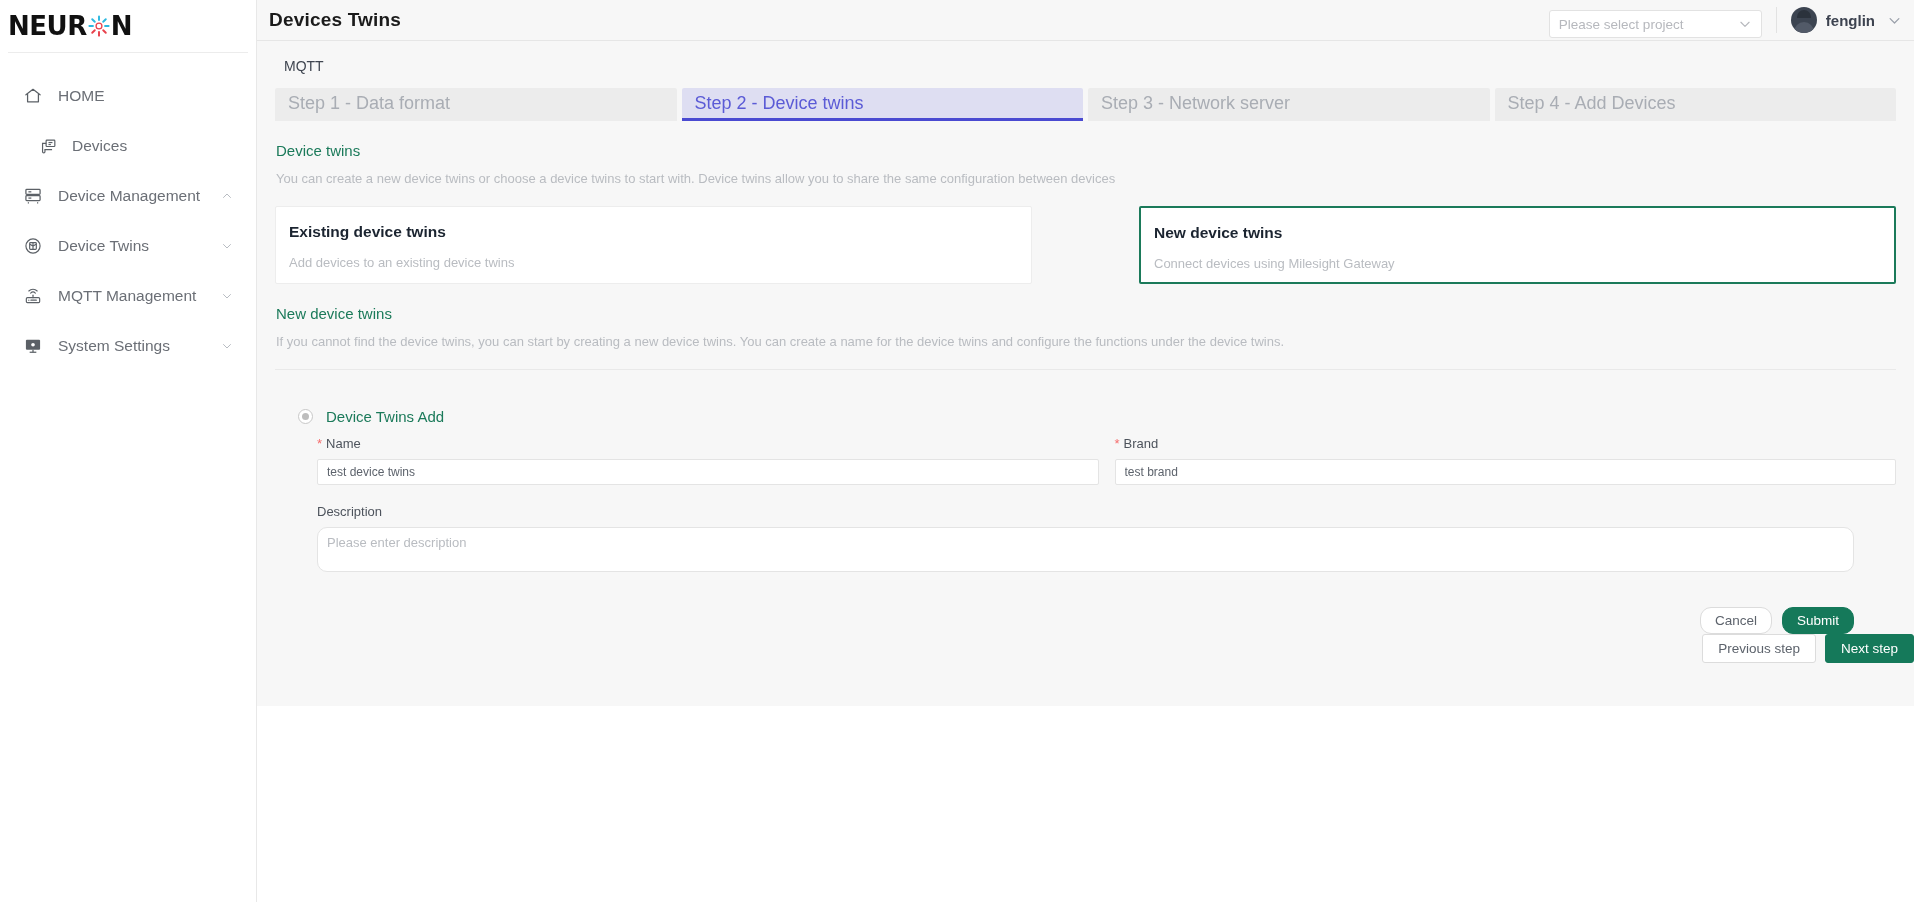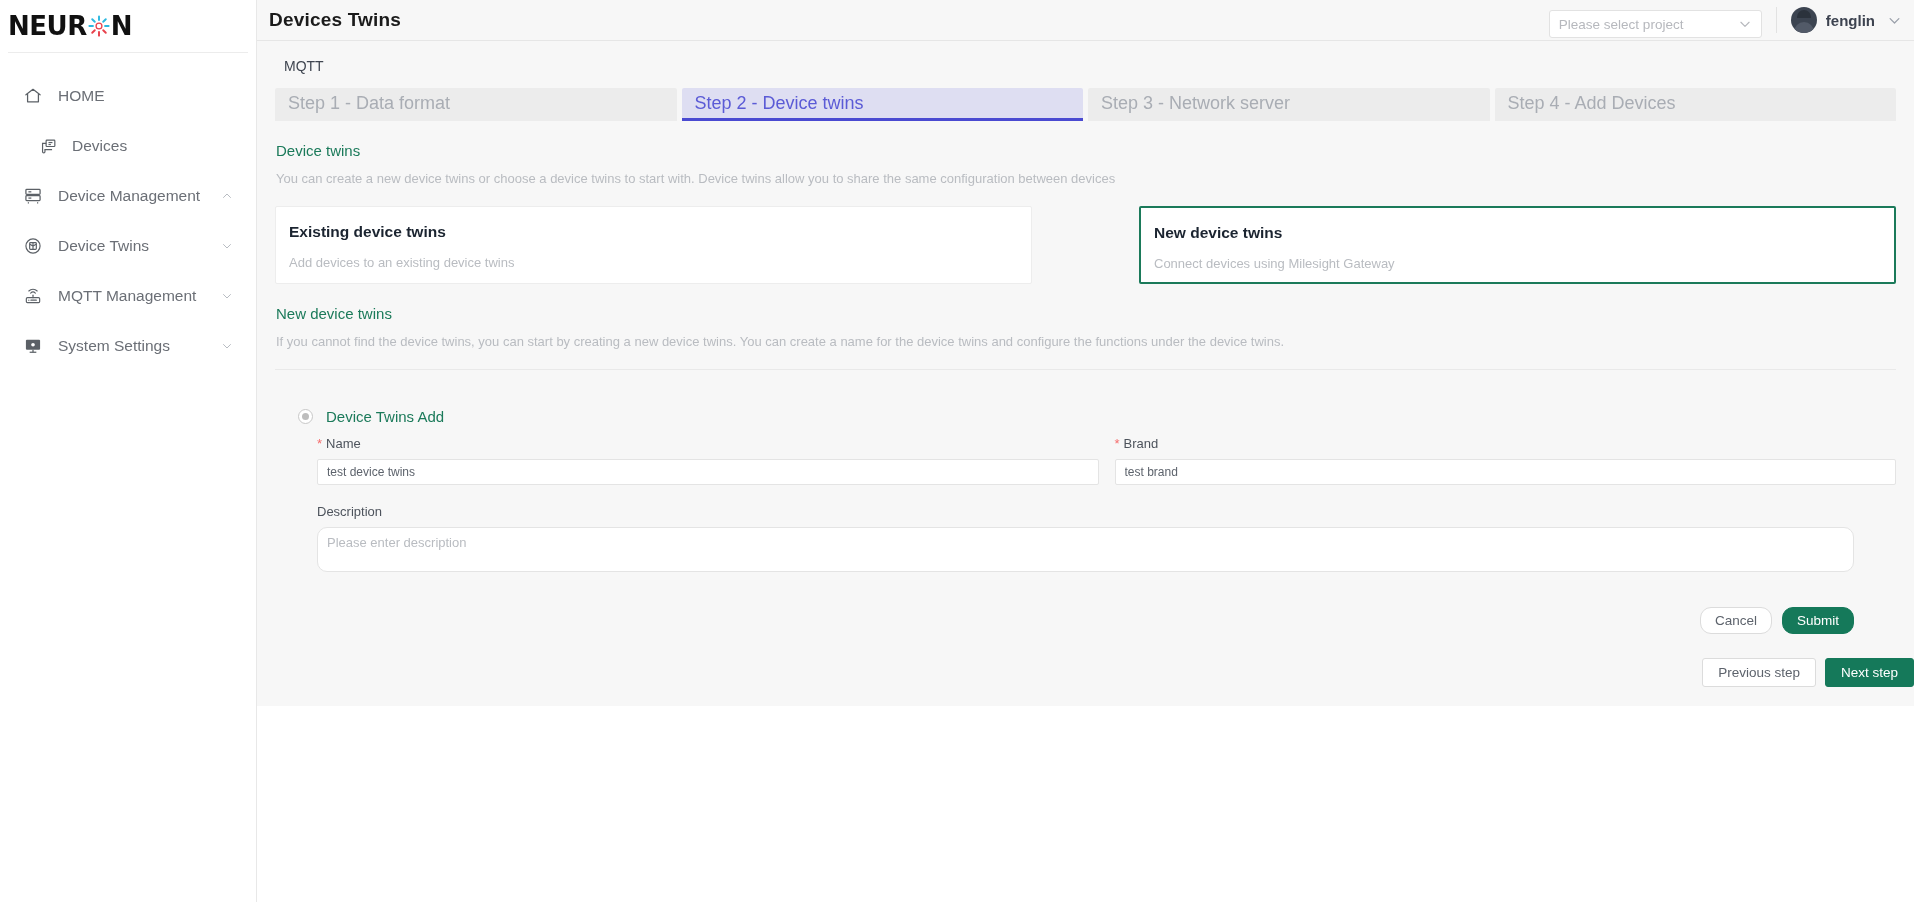--- a/index.html
+++ b/index.html
@@ -304,21 +304,21 @@
   }
   .btn.primary {
     background: #15795a;
     border-color: #15795a;
     color: #fff;
   }
 
   .footer-actions {
     position: absolute;
     right: 0;
-    bottom: 19px;
+    bottom: 43px;
     display: flex;
     gap: 9px;
   }
   .btn.lg { height: 29px; padding: 0 15px; font-size: 13.5px; border-radius: 3px; }
 </style>
 </head>
 <body>
 
 <aside class="sidebar">
   <div class="logo-wrap">

